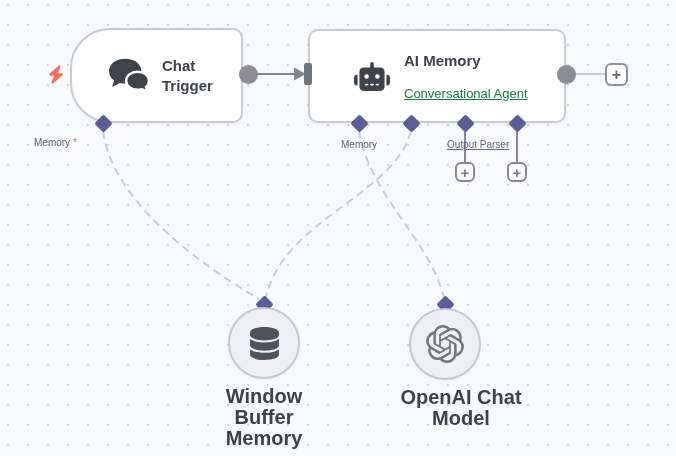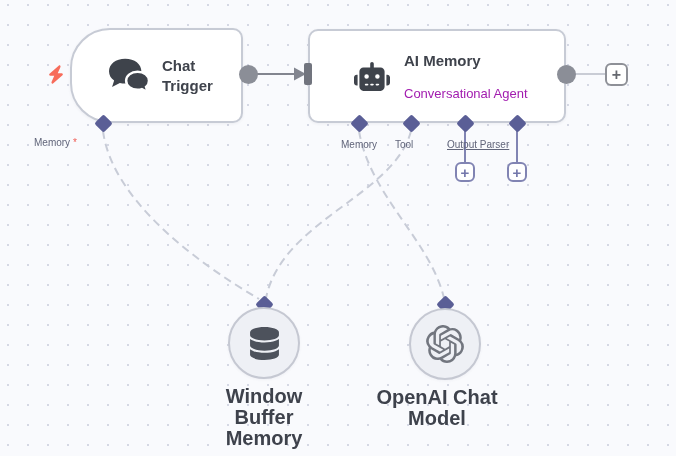--- a/index.html
+++ b/index.html
@@ -26,21 +26,21 @@
     left:70px;top:28px;width:173px;height:95px;
     border-radius:40px 10px 10px 40px;
     padding-left:34px;
   }
   .node-agent{
     left:308px;top:29px;width:258px;height:94px;
     border-radius:10px;
     padding-left:44px;
   }
   .node-title{font-size:15px;font-weight:700;color:#3f434c;line-height:20px;}
-  .node-subtitle{font-size:13px;color:#a21caf;line-height:17px;margin-top:14px;}
+  .node-subtitle{font-size:13px;color:#15803d;line-height:17px;margin-top:14px;text-decoration:underline;}
   .trigger-title{width:66px;margin-left:10px;}
   .agent-text{margin-left:14px;display:flex;flex-direction:column;justify-content:center;}
   .icon-wrap{display:flex;align-items:center;justify-content:center;}
   .endpoint-circle{
     position:absolute;width:19px;height:19px;border-radius:50%;
     background:#8b8e97;
   }
   .endpoint-bar{
     position:absolute;left:304px;top:63px;width:8px;height:22px;
     background:#71747e;border-radius:2px;
@@ -143,23 +143,20 @@
   <span class="diamond" style="left:404.5px;top:116.5px;"></span>
   <span class="diamond" style="left:458.5px;top:116.5px;"></span>
   <span class="diamond" style="left:510.5px;top:116.5px;"></span>
 
   <div class="port-label" style="left:34px;top:137px;">
     <span>Memory</span> <span class="req">*</span>
   </div>
   <div class="port-label" style="left:341px;top:139px;">
     <span>Memory</span>
   </div>
-  <div class="port-label" style="left:395px;top:139px;">
-    <span>Tool</span>
-  </div>
   <div class="port-label" style="left:447px;top:139px;text-decoration:underline;">
     <span>Output Parser</span>
   </div>
 
   <div class="plus-btn plus-purple" style="left:455px;top:162px;">
     <span>+</span>
   </div>
   <div class="plus-btn plus-purple" style="left:507px;top:162px;">
     <span>+</span>
   </div>
@@ -175,15 +172,15 @@
   <div class="circle-label" style="left:199px;top:386px;width:130px;">Window Buffer Memory</div>
 
   <span class="diamond" style="left:438.5px;top:297.5px;"></span>
   <div class="circle-node" style="left:409px;top:308px;">
     <span class="icon-wrap">
       <svg width="38" height="38" viewBox="0 0 24 24">
         <path fill="#72767f" d="M22.2819 9.8211a5.9847 5.9847 0 0 0-.5157-4.9108 6.0462 6.0462 0 0 0-6.5098-2.9A6.0651 6.0651 0 0 0 4.9807 4.1818a5.9847 5.9847 0 0 0-3.9977 2.9 6.0462 6.0462 0 0 0 .7427 7.0966 5.98 5.98 0 0 0 .511 4.9107 6.051 6.051 0 0 0 6.5146 2.9001A5.9847 5.9847 0 0 0 13.2599 24a6.0557 6.0557 0 0 0 5.7718-4.2058 5.9894 5.9894 0 0 0 3.9977-2.9001 6.0557 6.0557 0 0 0-.7475-7.073zM13.2599 22.4301a4.4755 4.4755 0 0 1-2.8764-1.0408l.1419-.0804 4.7783-2.7582a.7948.7948 0 0 0 .3927-.6813v-6.7369l2.02 1.1686a.071.071 0 0 1 .038.0615v5.5826a4.504 4.504 0 0 1-4.4945 4.4849zm-9.6607-4.1254a4.4708 4.4708 0 0 1-.5346-3.0137l.142.0852 4.783 2.7582a.7712.7712 0 0 0 .7806 0l5.8428-3.3685v2.3324a.0804.0804 0 0 1-.0332.0615L9.74 19.9502a4.4992 4.4992 0 0 1-6.1408-1.6464zM2.3408 7.8956a4.485 4.485 0 0 1 2.3655-1.9728V11.6a.7664.7664 0 0 0 .3879.6765l5.8144 3.3543-2.0201 1.1685a.0757.0757 0 0 1-.071 0l-4.8303-2.7865A4.504 4.504 0 0 1 2.3408 7.8956zm16.5963 3.8558L13.1038 8.364 15.1192 7.2a.0757.0757 0 0 1 .071 0l4.8303 2.7913a4.4944 4.4944 0 0 1-.6765 8.1042v-5.6772a.79.79 0 0 0-.407-.667zm2.0107-3.0231l-.142-.0852-4.7735-2.7818a.7759.7759 0 0 0-.7854 0L9.409 9.2297V6.8974a.0662.0662 0 0 1 .0284-.0615l4.8303-2.7866a4.4992 4.4992 0 0 1 6.6802 4.66zM8.3065 12.863l-2.02-1.1638a.0804.0804 0 0 1-.038-.0567V6.0742a4.4992 4.4992 0 0 1 7.3757-3.4537l-.142.0805L8.704 5.459a.7948.7948 0 0 0-.3927.6813zm1.0976-2.3654l2.602-1.4998 2.6069 1.4998v2.9994l-2.5974 1.4997-2.6067-1.4997Z"></path>
       </svg>
     </span>
   </div>
-  <div class="circle-label" style="left:376px;top:387px;width:122px;text-align:center;">OpenAI Chat Model</div>
+  <div class="circle-label" style="left:400px;top:387px;width:122px;text-align:center;">OpenAI Chat Model</div>
 
 </div>
 
 </body></html>

